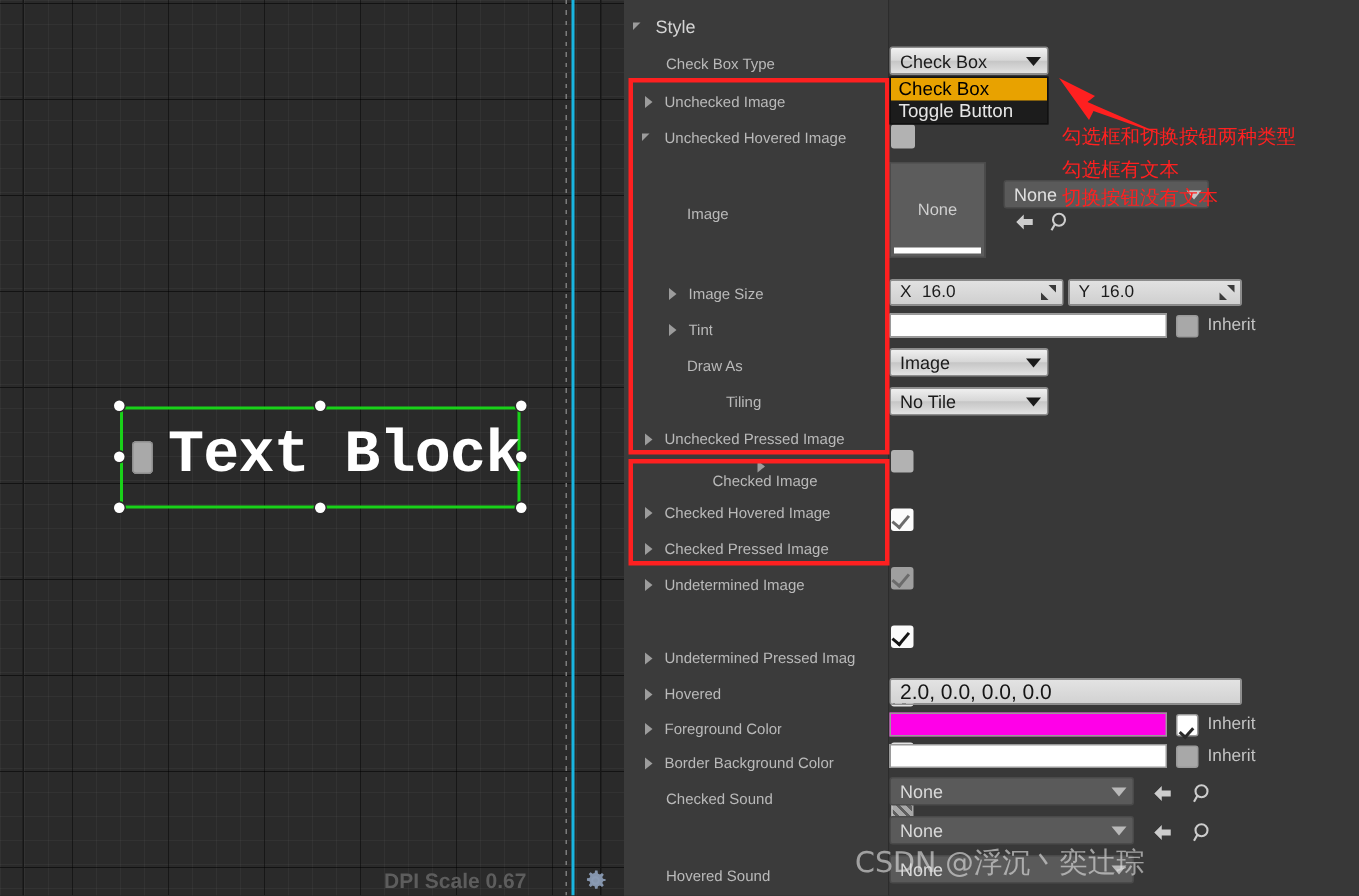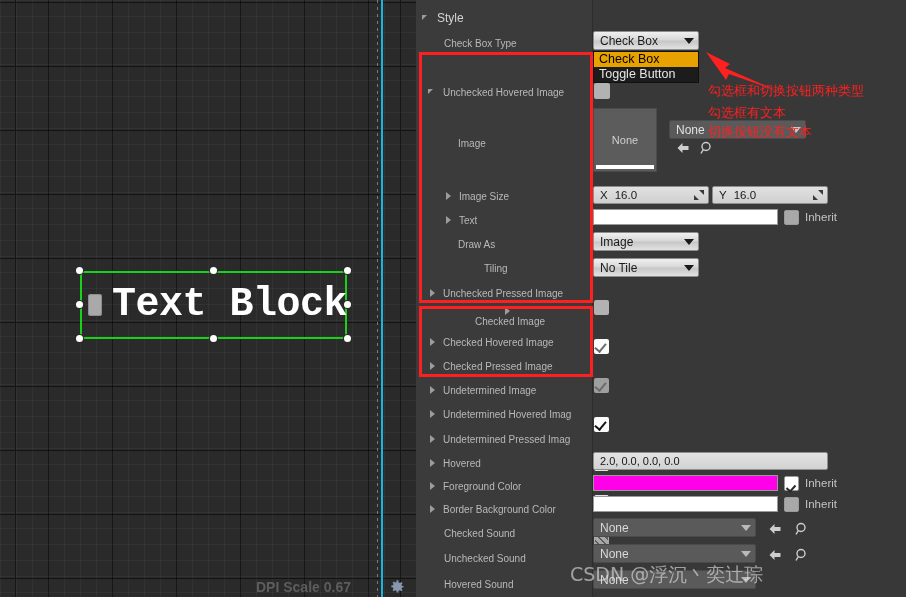--- a/index.html
+++ b/index.html
@@ -145,21 +145,21 @@
     border-top:5px solid #3a3a3a;border-left:5px solid transparent;
   }
   .numfield .spin::after{
     content:"";position:absolute;left:0;bottom:0;width:0;height:0;
     border-bottom:5px solid #3a3a3a;border-right:5px solid transparent;
   }
 
   .textfield{
     height:18px;box-sizing:border-box;border-radius:2px;
     background:linear-gradient(to bottom,#e3e3e3,#d2d2d2);
-    border:1px solid #8f8f8f;color:#151515;font-size:11px;
+    border:1px solid #8f8f8f;color:#151515;font-size:14px;
     display:flex;align-items:center;padding:0 6px;
   }
 
   .swatch{height:16px;border:1px solid #9a9a9a;box-sizing:border-box;}
   .inherit-row{display:flex;align-items:center;gap:6px;}
   .inherit-box{
     width:15px;height:15px;border-radius:2px;background:#ffffff;
     border:1px solid #9a9a9a;box-sizing:border-box;position:relative;
   }
   .inherit-box.off{background:#a8a8a8;}
@@ -262,38 +262,42 @@
 
     <div class="row" style="top:6px;padding-left:6px;color:#d4d4d4;font-size:12px;">
       <span class="arrow down2"></span>
       <span class="lbl">Style</span>
     </div>
 
     <div class="row" style="top:31px;padding-left:28px;">
       <span class="lbl">Check Box Type</span>
       </div>
 
+    <div class="row" style="top:56px;padding-left:12px;">
+      <span class="arrow right"></span>
+      <span class="lbl">Unchecked Image</span>
+      </div>
 
     <div class="row" style="top:80px;padding-left:12px;">
       <span class="arrow down2"></span>
       <span class="lbl">Unchecked Hovered Image</span>
       </div>
 
     <div class="row" style="top:131px;padding-left:42px;">
       <span class="lbl">Image</span>
       </div>
 
     <div class="row" style="top:184px;padding-left:28px;">
       <span class="arrow right"></span>
       <span class="lbl">Image Size</span>
       </div>
 
     <div class="row" style="top:208px;padding-left:28px;">
       <span class="arrow right"></span>
-      <span class="lbl">Text</span>
+      <span class="lbl">Tint</span>
       </div>
 
     <div class="row" style="top:232px;padding-left:42px;">
       <span class="lbl">Draw As</span>
       </div>
 
     <div class="row" style="top:256px;padding-left:68px;">
       <span class="lbl">Tiling</span>
       </div>
 
@@ -315,24 +319,20 @@
     <div class="row" style="top:354px;padding-left:12px;">
       <span class="arrow right"></span>
       <span class="lbl">Checked Pressed Image</span>
       </div>
 
     <div class="row" style="top:378px;padding-left:12px;">
       <span class="arrow right"></span>
       <span class="lbl">Undetermined Image</span>
       </div>
 
-    <div class="row" style="top:402px;padding-left:12px;">
-      <span class="arrow right"></span>
-      <span class="lbl">Undetermined Hovered Imag</span>
-      </div>
 
     <div class="row" style="top:427px;padding-left:12px;">
       <span class="arrow right"></span>
       <span class="lbl">Undetermined Pressed Imag</span>
       </div>
 
     <div class="row" style="top:451px;padding-left:12px;">
       <span class="arrow right"></span>
       <span class="lbl">Hovered</span>
       </div>
@@ -344,23 +344,20 @@
 
     <div class="row" style="top:497px;padding-left:12px;">
       <span class="arrow right"></span>
       <span class="lbl">Border Background Color</span>
       </div>
 
     <div class="row" style="top:521px;padding-left:28px;">
       <span class="lbl">Checked Sound</span>
       </div>
 
-    <div class="row" style="top:546px;padding-left:28px;">
-      <span class="lbl">Unchecked Sound</span>
-      </div>
 
     <div class="row" style="top:572px;padding-left:28px;">
       <span class="lbl">Hovered Sound</span>
       </div>
 
     <div class="ctl combo" style="left:177px;top:31px;width:106px;">
       <span class="cap">Check Box</span>
       <span class="tri"></span>
     </div>
     <div class="droplist" style="left:177px;top:51px;">

